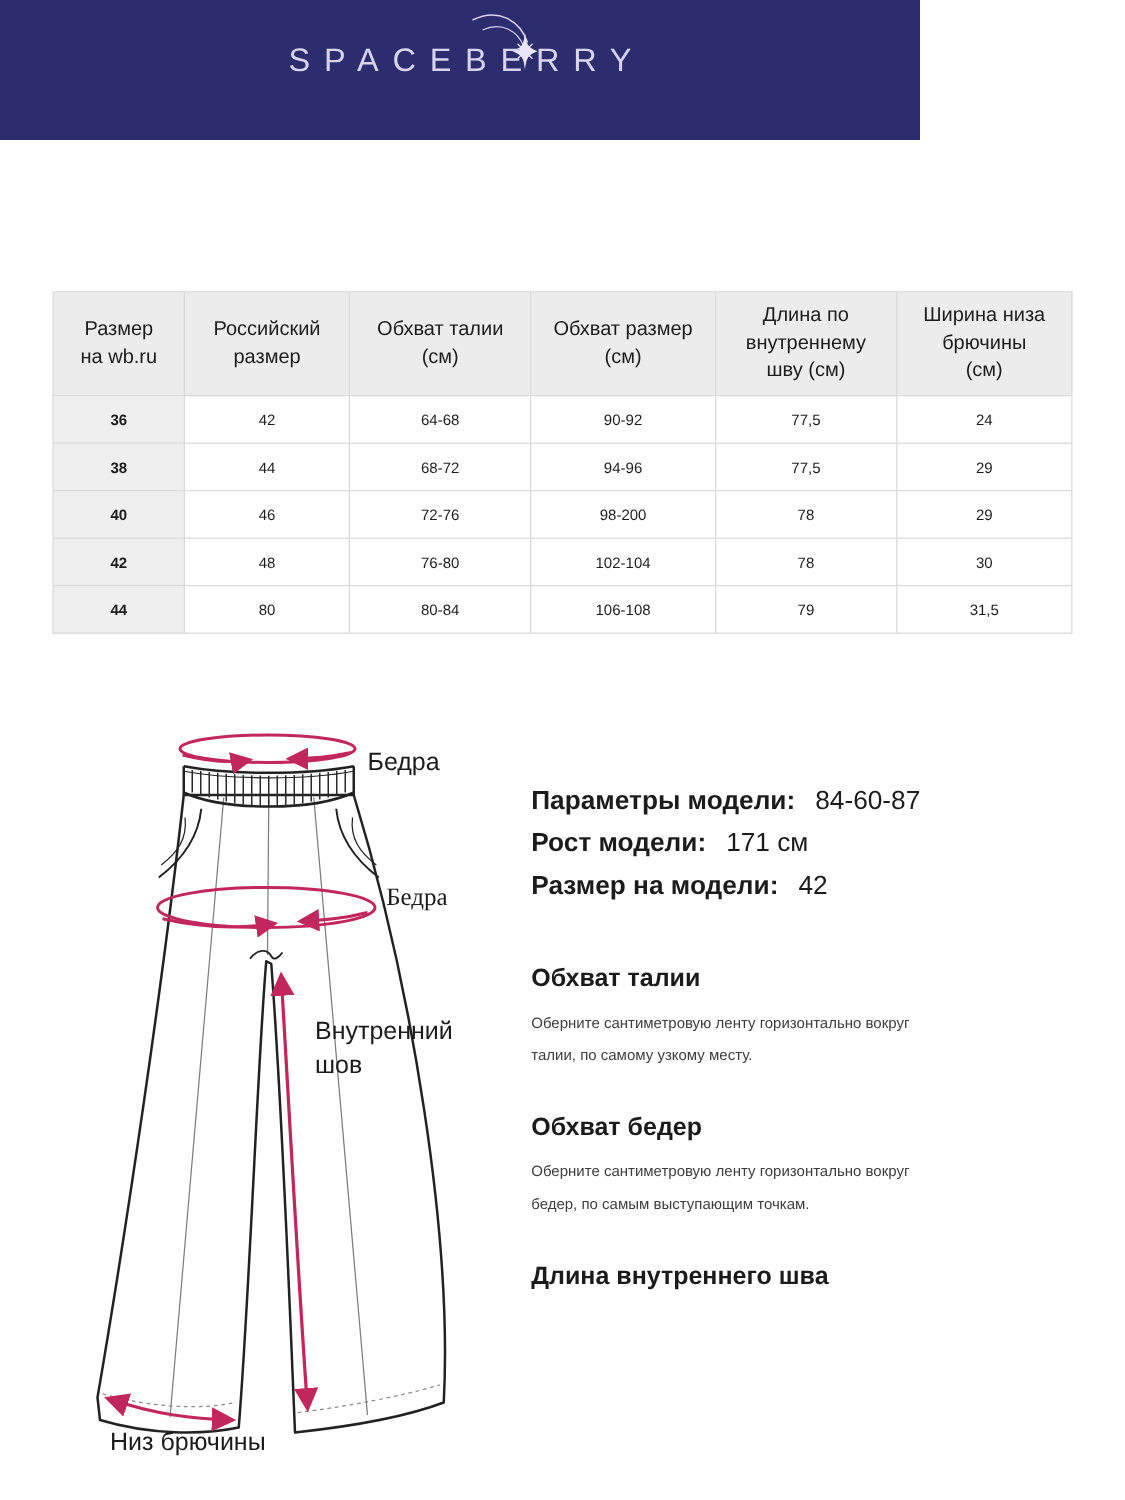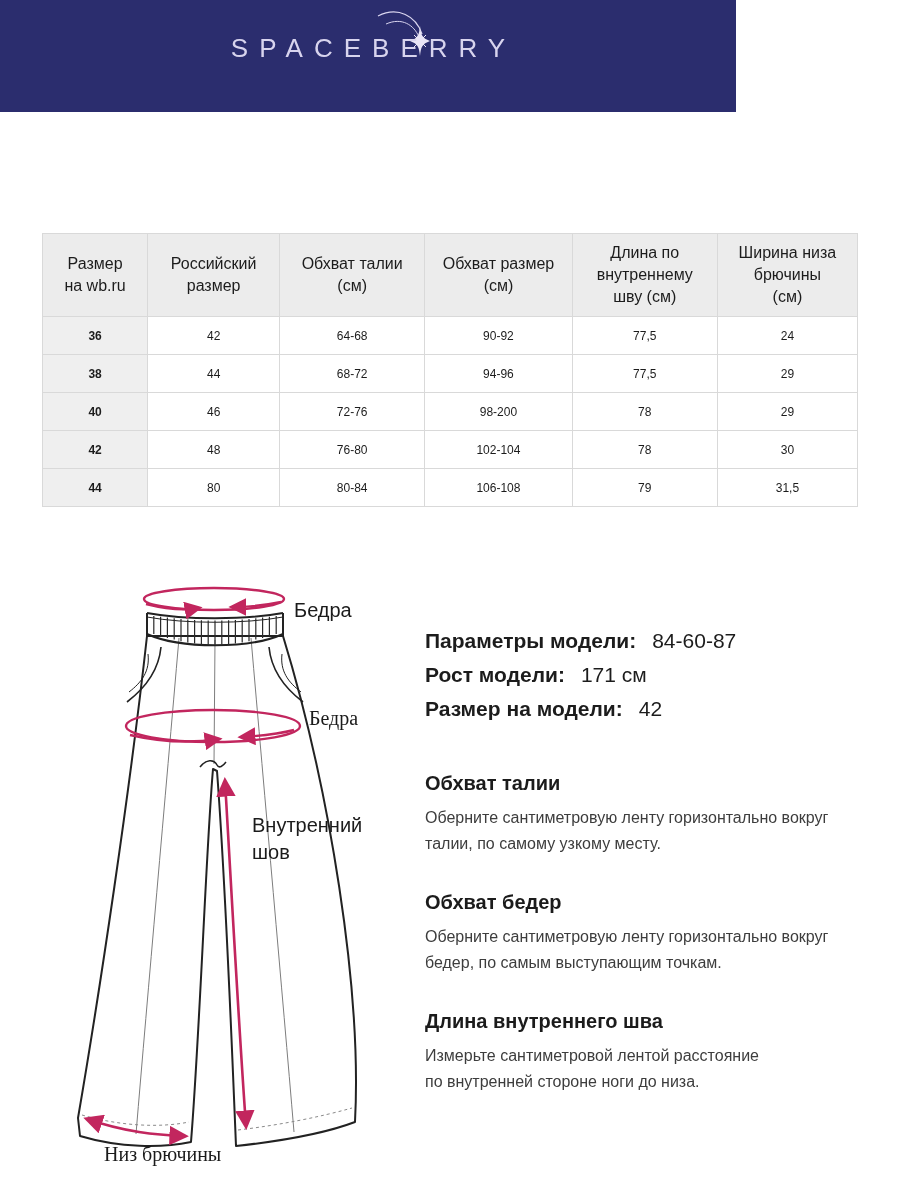--- a/index.html
+++ b/index.html
@@ -41,31 +41,31 @@
 
   
   .pants-svg { position:absolute; left:30px; top:570px; }
   .diagram-label {
     position:absolute; font-size:20px; font-weight:500; color:#1b1b1b;
     white-space:pre-line; line-height:27px;
   }
   .lbl-waist  { left:294px; top:597px; }
   .lbl-hips   { left:309px; top:705px;font-family:Liberation Serif, serif; }
   .lbl-inseam { left:252px; top:812px; }
-  .lbl-hem    { left:104px;  top:1141px;font-family:Liberation Serif, serif; }
+  .lbl-hem    { left:88px;  top:1141px; }
 
   
   .info-col { position:absolute; left:425px; top:624px; width:445px; }
   .model-line { font-size:21px; line-height:34px; color:#1c1c1c; }
   .model-line .ml-label { font-weight:700; margin-right:16px; }
   .guide-section { margin-top:34px; }
   .guide-section.first { margin-top:46px; }
   .guide-section h3 { font-size:20px; font-weight:700; color:#1b1b1b; margin-bottom:10px; }
   .guide-section p {
-    font-size:16px; line-height:26px; color:#3d3d3d; white-space:pre-line;
+    font-size:12px; line-height:26px; color:#3d3d3d; white-space:pre-line;
   }
 </style>
 </head>
 <body>
 
 <div class="page">
 
   <div class="brand-header">
     <svg class="comet" width="96" height="54" viewBox="0 0 96 54">
       <path d="M6,12 C26,2 44,12 50,30" fill="none" stroke="#d8d4ee" stroke-width="1.3"></path>
@@ -239,18 +239,16 @@
       <p>Оберните сантиметровую ленту горизонтально вокруг
 талии, по самому узкому месту.</p>
     </div>
     <div class="guide-section">
       <h3>Обхват бедер</h3>
       <p>Оберните сантиметровую ленту горизонтально вокруг
 бедер, по самым выступающим точкам.</p>
     </div>
     <div class="guide-section">
       <h3>Длина внутреннего шва</h3>
-      <p>Измерьте сантиметровой лентой расстояние
-по внутренней стороне ноги до низа.</p>
     </div>
   </div>
 
 </div>
 
 </body></html>

